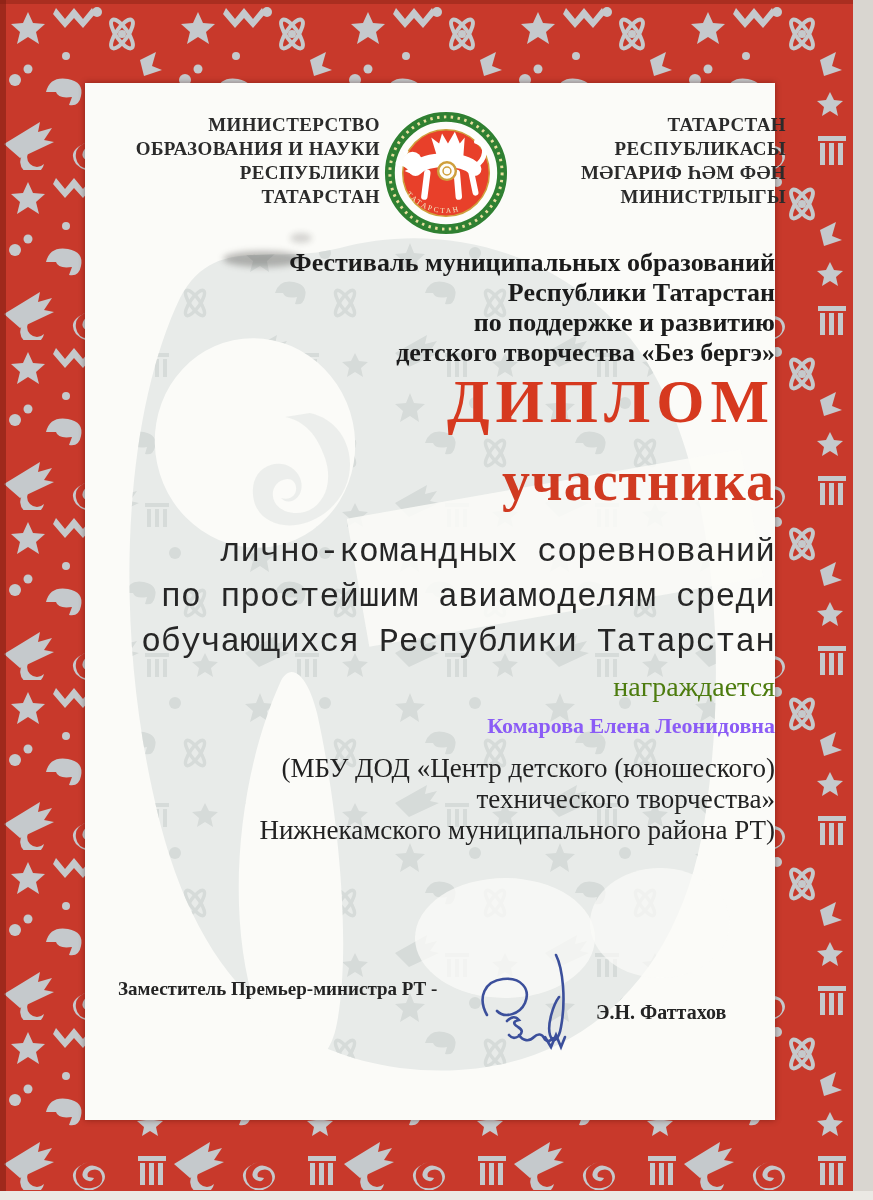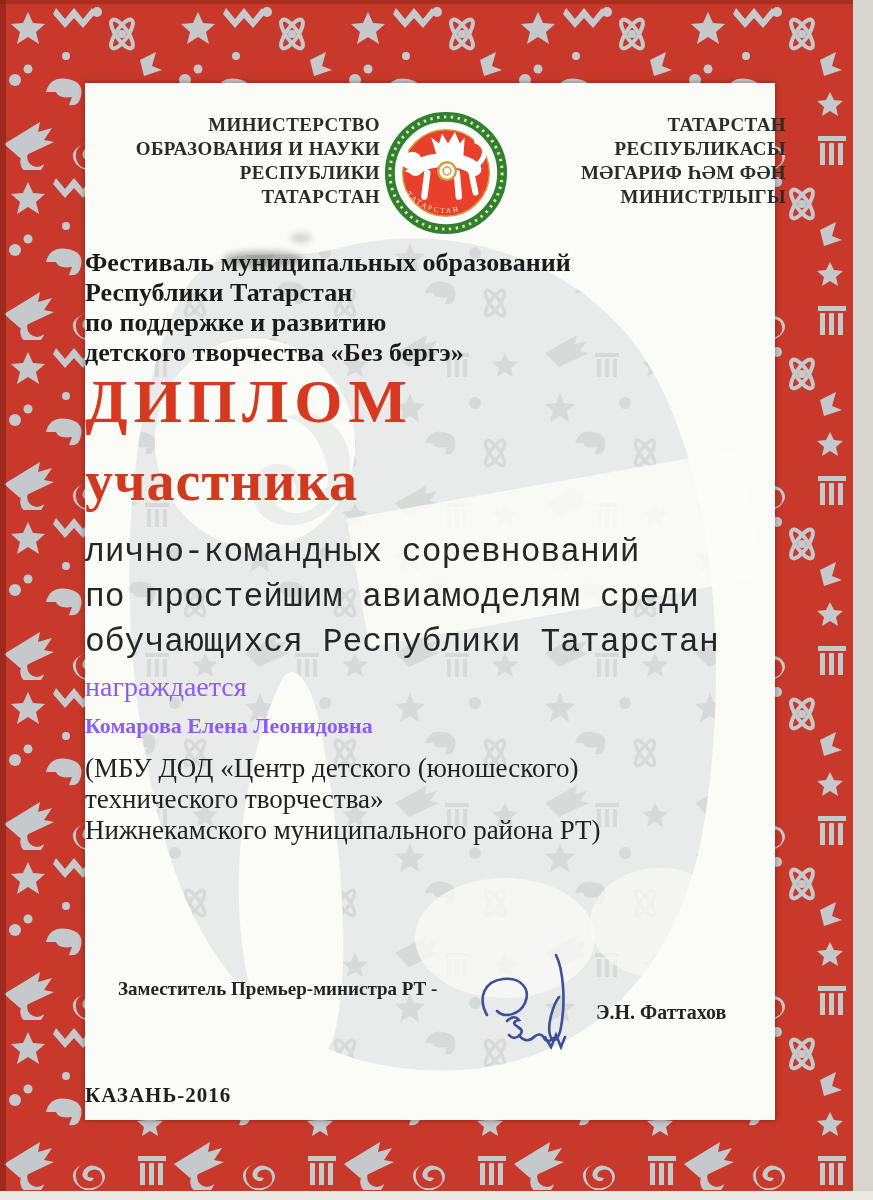--- a/index.html
+++ b/index.html
@@ -8,38 +8,38 @@
     font-family:"Liberation Serif", serif;
     background:#c8392b;
   }
   #border-svg{position:absolute;left:0;top:0;}
   #page{
     position:absolute;left:85px;top:83px;width:690px;height:1037px;
     background:#fbfbf8;box-shadow:0 0 6px rgba(60,10,5,.45);
   }
   #watermark{position:absolute;left:0;top:0;}
   .abs{position:absolute;}
-  .ctr{width:100%;text-align:left;}
+  .ctr{width:100%;text-align:right;}
   .ministry{
     width:280px;text-align:right;font-size:19px;line-height:24px;
     color:#2b2b2b;letter-spacing:.4px;font-weight:bold;
   }
   .festival{
     font-size:26px;line-height:30px;font-weight:bold;color:#1b1b1b;
   }
   .diploma-title{
     font-size:62px;line-height:62px;font-weight:bold;color:#d6391f;
     letter-spacing:6px;
   }
   .diploma-subtitle{
     font-size:56px;line-height:60px;font-weight:bold;color:#d03a21;
     letter-spacing:1px;
   }
   .event-line{font-size:33px;line-height:45px;color:#262626;}
-  .awarded{font-size:28px;color:#8b5cf6;}
+  .awarded{font-size:28px;color:#4d7c0f;}
   .recipient-name{font-size:22px;font-weight:600;color:#8b5cf6;}
   .org-line{font-size:27px;line-height:31px;color:#222;}
   .official{
     font-size:19px;line-height:26px;font-weight:bold;color:#242424;
     text-align:left;
   }
   .signer{font-size:20px;font-weight:bold;color:#242424;margin-left:6px;}
   .city{font-size:21px;font-weight:bold;letter-spacing:1px;color:#1f1f1f;}
   .smudge{
     border-radius:50%;background:rgba(35,32,30,.30);filter:blur(3px);
@@ -211,16 +211,15 @@
         <path d="M14 70 C4 52 12 36 30 34 C48 32 58 44 52 58 C47 69 32 74 24 66"></path>
         <path d="M34 76 q7 -7 12 -1 q-9 2 -1 7 q7 4 1 9 q-6 4 -10 -1"></path>
         <path d="M46 90 c4 6 10 7 15 2 c4 -4 8 -3 10 1 c2 4 6 4 9 0"></path>
         <path d="M83 10 C90 24 93 55 88 82 C86 94 80 100 77 90 C74 80 80 60 86 52"></path>
         <path d="M72 92 l6 10 5 -12 5 12 4 -10"></path>
       </g>
     </svg>
 
     <div class="abs signer" style="left:505px;top:918px;">Э.Н. Фаттахов</div>
 
-    <div class="abs ctr city" style="top:1000px;">КАЗАНЬ-2016</div>
 
   </div>
 </div>
 
 </body></html>

